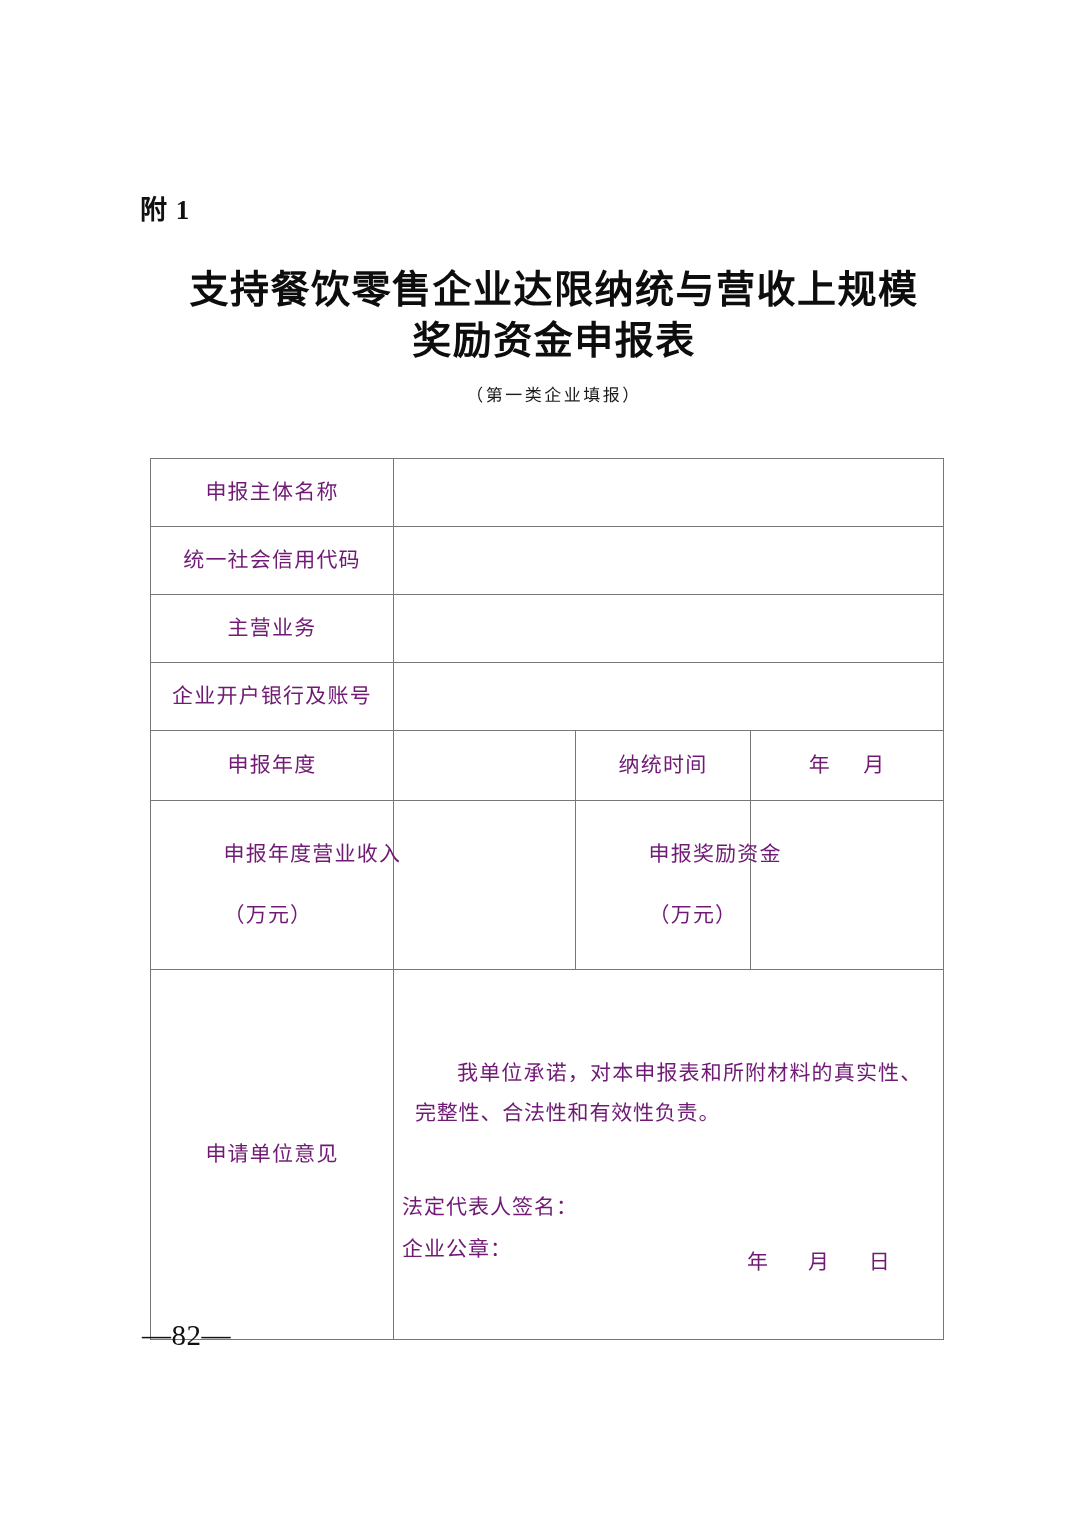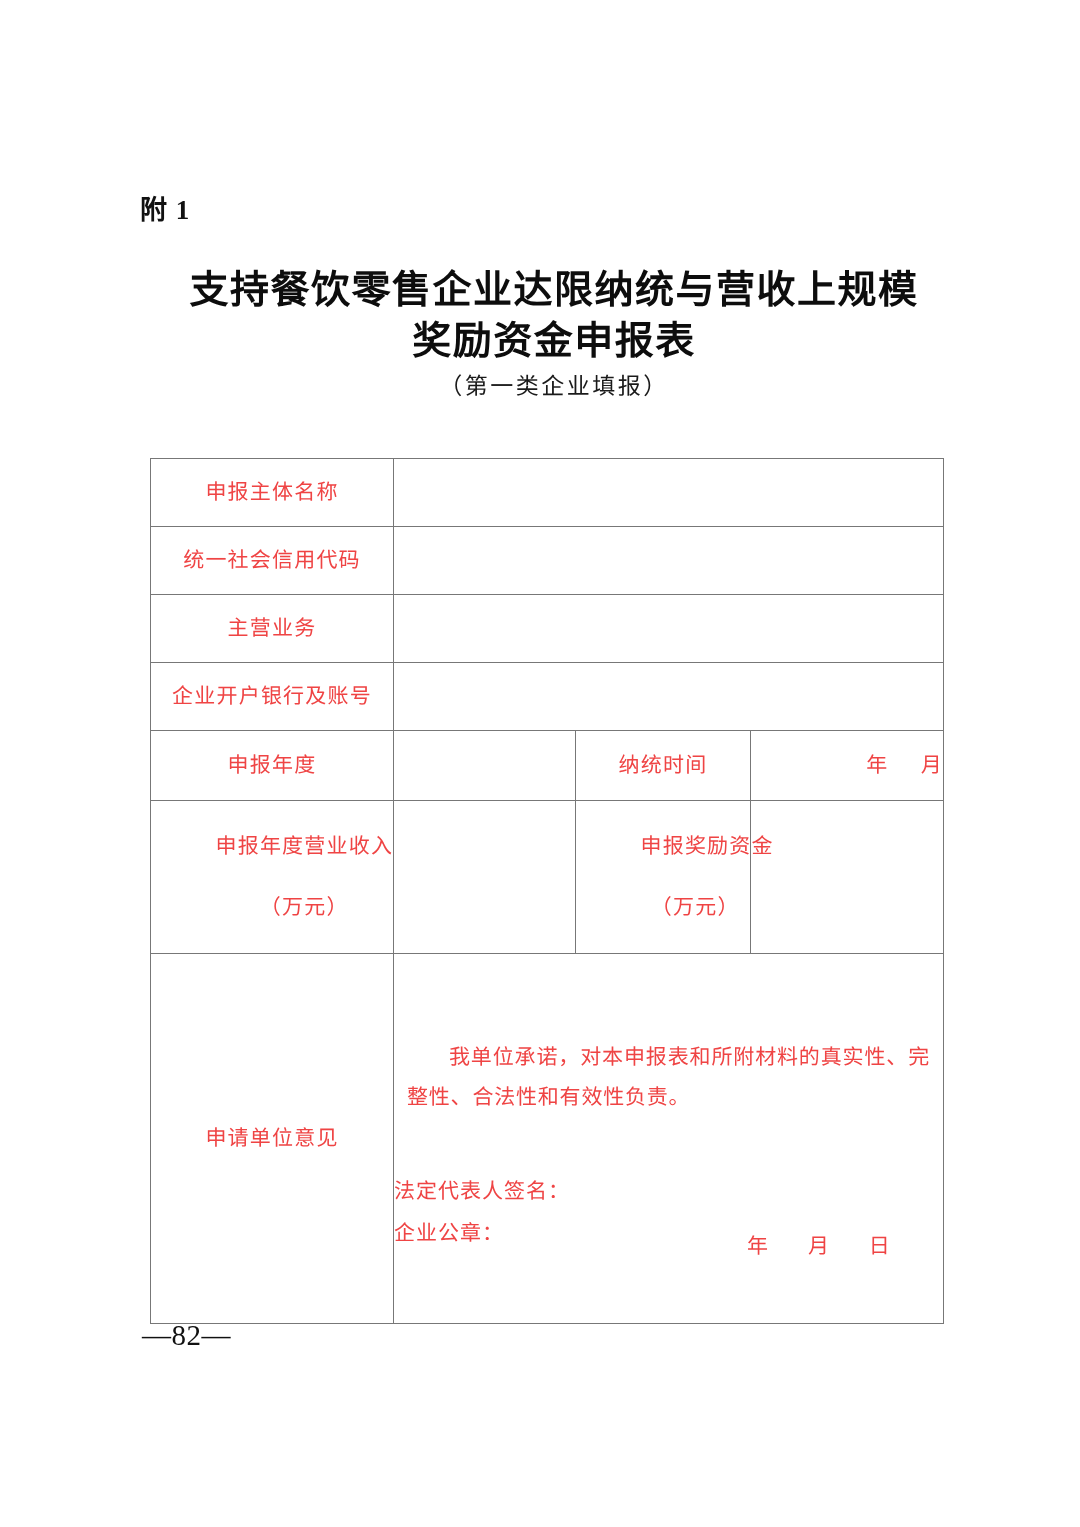--- a/index.html
+++ b/index.html
@@ -45,60 +45,59 @@
   }
   .title-line {
     font-size: 39px;
     font-weight: bold;
     line-height: 51px;
     letter-spacing: 1.5px;
     color: #0d0d0d;
     white-space: pre;
   }
   .subtitle {
-    margin-top: 4px;
-    font-size: 23px;
+    margin-top: 13px;
+    font-size: 17px;
     line-height: 34px;
     letter-spacing: 2.5px;
     color: #1a1a1a;
     white-space: pre;
   }
 
   
   .form-table {
     position: absolute;
     left: 150px;
     top: 458px;
     width: 793px;
     border-collapse: collapse;
     table-layout: fixed;
   }
   .form-table td {
     border: 1.3px solid #777;
-    padding: 0;
+    padding: 8px;
     vertical-align: middle;
     font-size: 21px;
     line-height: 1.45;
-    color: #ef4444;
+    color: #701a75;
     letter-spacing: 1.2px;
   }
   .lbl {
     text-align: center;
     white-space: pre;
   }
   .lbl-two {
-    text-align: center;
     line-height: 2.05;
     white-space: pre;
   }
   .val {
     text-align: center;
   }
   .val-dates {
-    text-align: right;
+    text-align: center;
     letter-spacing: 1.2px;
     white-space: pre;
   }
 
   .r-simple { height: 68px; }
   .r-year   { height: 70px; }
   .r-income { height: 106px; }
   .r-opinion{ height: 370px; }
 
   

